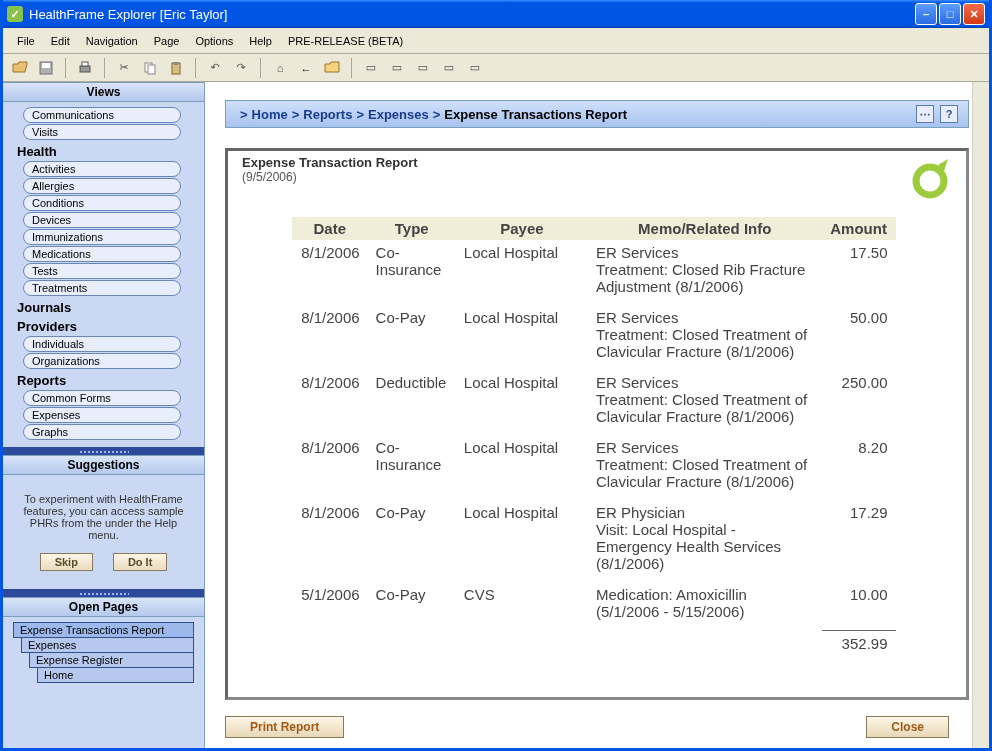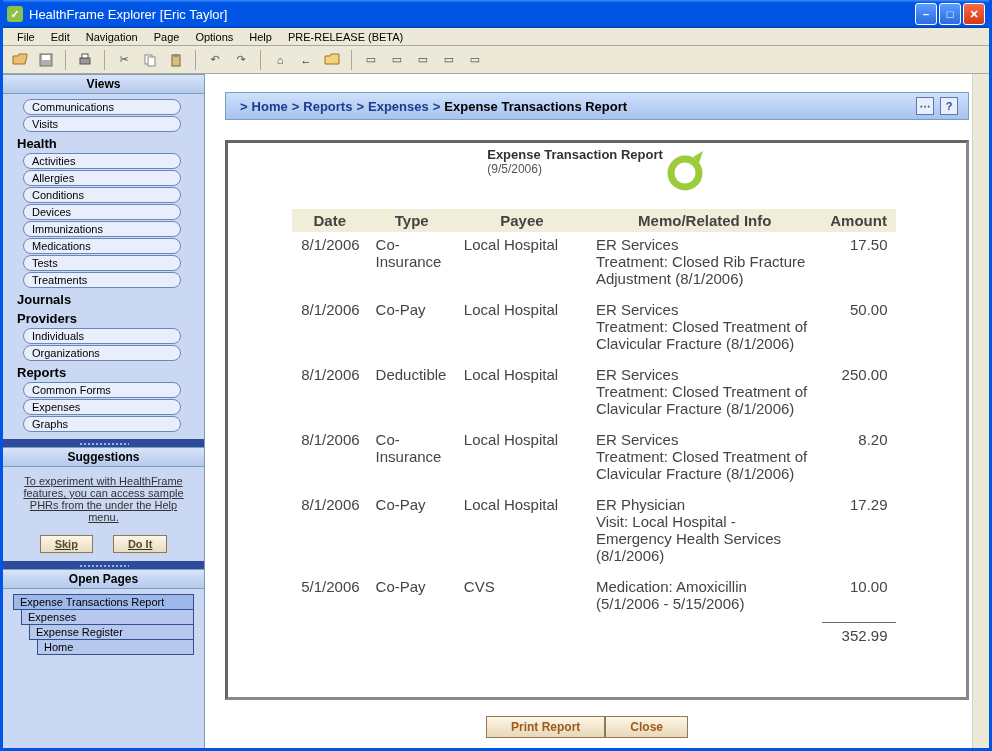--- a/index.html
+++ b/index.html
@@ -44,21 +44,21 @@
   display: flex; align-items: center; justify-content: center;
   color: #fff; font-weight: bold;
   background: linear-gradient(to bottom, #5b9dff, #2a6be0);
   cursor: pointer;
 }
 .titlebar .win-btn.close { background: linear-gradient(to bottom, #f76b47, #d43a17); }
 
 .menubar {
   background: #ece9d8;
   border-bottom: 1px solid #aca899;
-  height: 18px;
+  height: 26px;
   display: flex; align-items: center;
   padding: 0 6px;
 }
 .menubar .menu-item { padding: 2px 8px; cursor: default; }
 
 .toolbar {
   background: #ece9d8;
   border-bottom: 1px solid #aca899;
   height: 28px;
   display: flex; align-items: center;
@@ -128,25 +128,24 @@
   padding: 1px 8px;
   background: #e8eefb;
   border: 1px solid #6b87b8;
   border-radius: 10px;
   font-size: 11px;
   cursor: pointer;
   text-align: left;
 }
 
 .suggestions-body {
-  padding: 8px 12px;
+  padding: 18px 12px;
   text-align: center;
   font-size: 11px;
   color: #333;
-  text-decoration: underline;
 }
 .sug-btns { display: flex; justify-content: center; gap: 20px; margin-top: 12px; }
 .pill-btn {
   background: linear-gradient(to bottom, #fdf6e7, #e9dcc0);
   border: 1px solid #8a7a5a;
   padding: 2px 14px;
   font-weight: bold;
   font-size: 11px;
   cursor: pointer;
   color: #5a4a2a;
@@ -203,21 +202,21 @@
 .report-frame {
   margin-top: 20px;
   border: 3px solid #888;
   border-top-color: #666; border-left-color: #666;
   background: #fff;
   padding: 4px 14px 20px 14px;
   flex: 1;
   overflow: auto;
 }
 .report-header {
-  display: flex; justify-content: center; align-items: flex-start;
+  display: flex; justify-content: space-between; align-items: flex-start;
 }
 .report-title { font-weight: bold; font-size: 13px; color: #333; }
 .report-date { font-size: 12px; color: #555; }
 .report-logo {
   width: 44px; height: 44px;
 }
 .report-logo svg { width:100%; height:100%; }
 
 table.report {
   width: 85%;
@@ -237,21 +236,21 @@
   vertical-align: top;
 }
 table.report td.date { text-align: right; width: 70px;}
 table.report td.type { width: 80px;}
 table.report td.payee { width: 130px;}
 table.report td.memo { width: 230px;}
 table.report td.amount { text-align: right; width: 70px;}
 table.report tr.total td.amount { border-top: 1px solid #666; }
 
 .bottom-buttons {
-  display: flex; justify-content: center; 
+  display: flex; justify-content: space-between; 
   margin-top: 16px; padding-right: 20px;
 }
 .action-btn {
   background: linear-gradient(to bottom, #fdf6e7, #e7d8b6);
   border: 1px solid #8a7a5a;
   padding: 3px 24px;
   font-weight: bold;
   font-size: 12px;
   color: #a05a1a;
   cursor: pointer;

